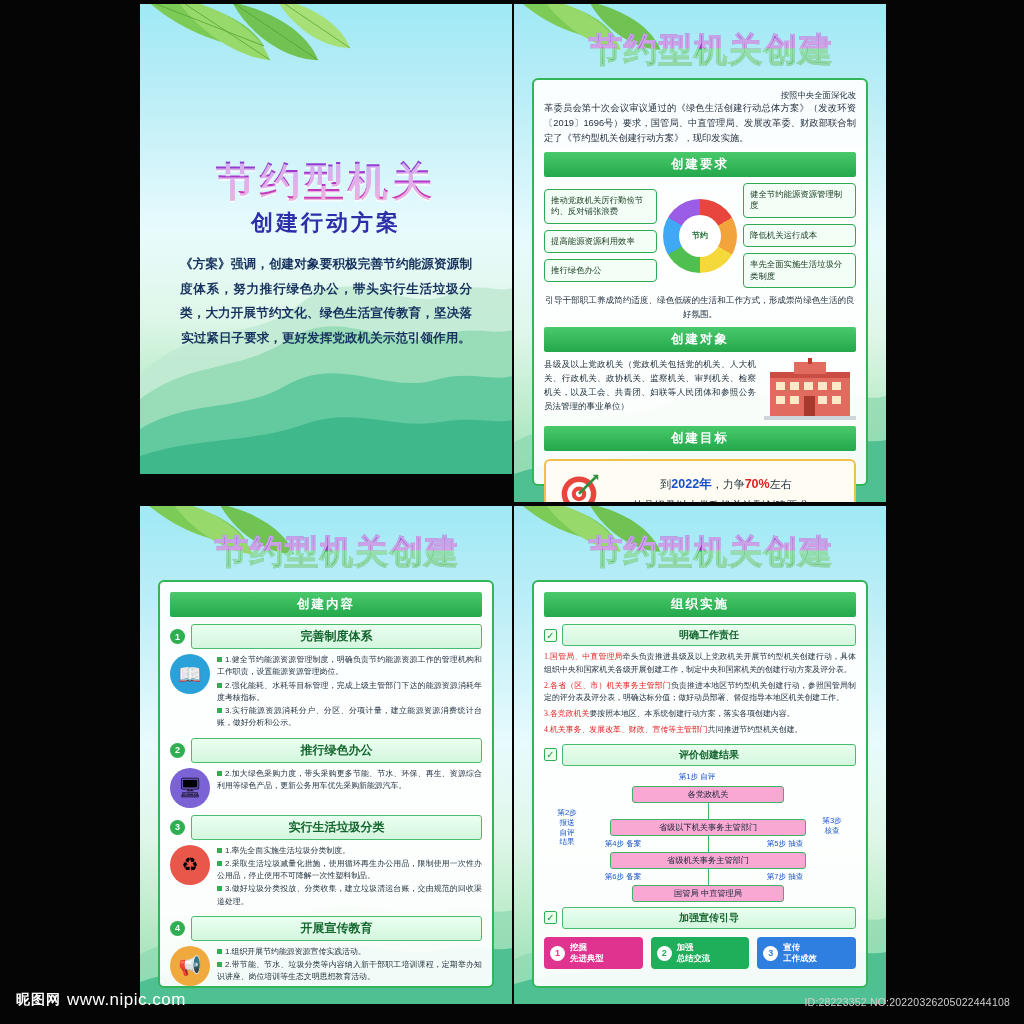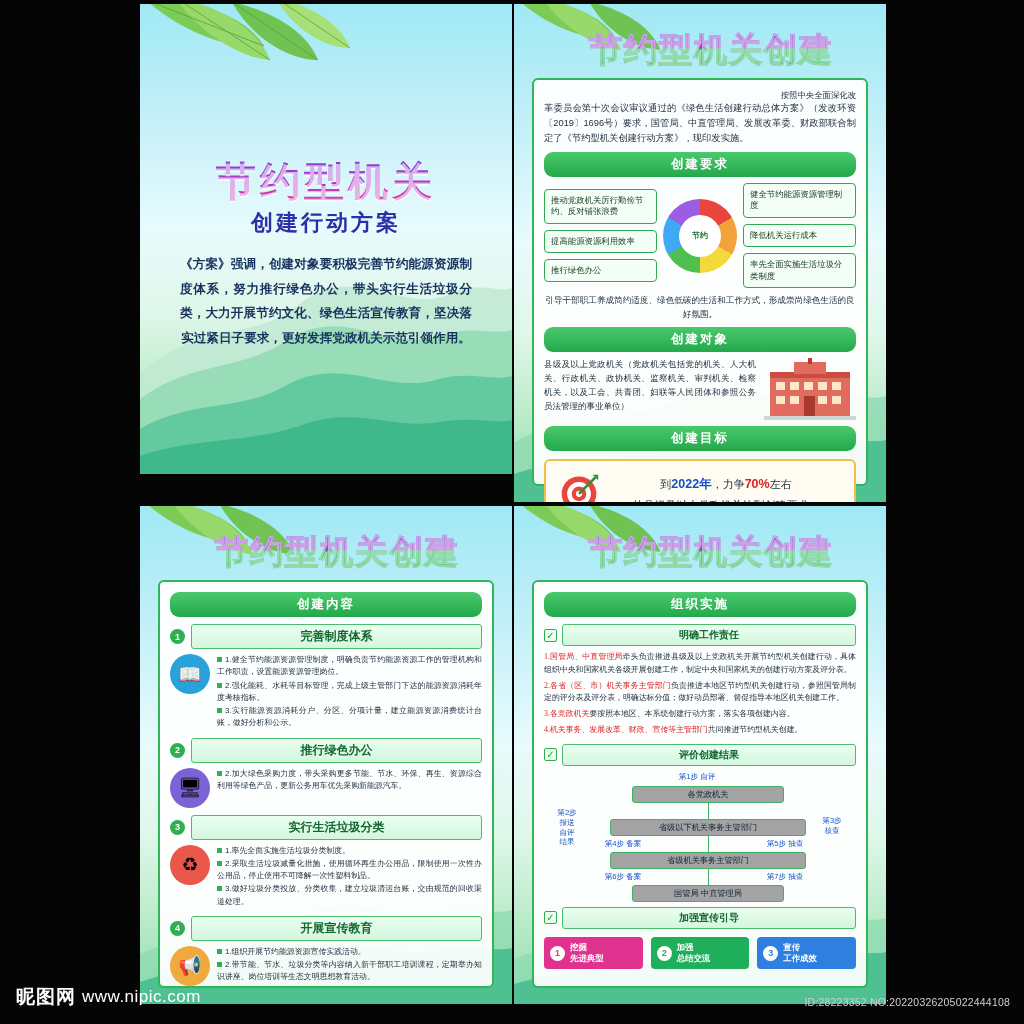--- a/index.html
+++ b/index.html
@@ -57,21 +57,21 @@
   }
   .card {
     position:absolute; left: 18px; right: 18px; top: 74px; bottom: 16px;
     background: rgba(255,255,255,.93);
     border: 2px solid #31b558; border-radius: 6px;
     padding: 10px 10px;
   }
   .sec-bar {
     background: linear-gradient(180deg,#49c96b,#24a84c);
     color:#fff; text-align:center; font-size: 12.5px; font-weight:bold;
-    border-radius: 9px; padding: 4px 0; letter-spacing: 2px;
+    border-radius: 2px; padding: 4px 0; letter-spacing: 2px;
     margin: 6px 0 6px;
   }
   .para { font-size: 9.3px; line-height: 1.62; color:#1d2b3a; text-align: justify; }
   .red { color:#e02020;font-family:Liberation Serif, serif; }
 
   
   .pill {
     border:1px solid #2faa52; border-radius: 4px; background:#f3fff6;
     font-size: 8.4px; color:#16381f; padding: 5px 6px; line-height:1.35;
   }
@@ -112,34 +112,34 @@
   
   .chk-row { display:flex; align-items:center; gap:5px; margin-top:7px; }
   .chk { width:13px;height:13px;border:1px solid #2fae52;background:#eafff0;border-radius:2px;
     color:#1f9e45;font-size:10px;display:flex;align-items:center;justify-content:center;flex:0 0 auto;}
   .chk-title { flex:1; background: linear-gradient(180deg,#eafff0,#d3f6de); border:1px solid #49bd6b;
     border-radius:3px; text-align:center; font-size:10px; font-weight:bold; color:#14662f; padding:3px 0;}
   .resp { font-size:7.9px; line-height:1.62; color:#23313f; text-align:justify; margin-top:5px; }
   .resp p { margin-bottom: 3px; }
 
   .flow { position:relative; height: 128px; margin-top:6px; }
-  .fbox { position:absolute; background:#a3a3a3; border:1px solid #3fb264; border-radius:3px;
+  .fbox { position:absolute; background:#f9a8d4; border:1px solid #3fb264; border-radius:3px;
     font-size:8.2px; color:#123; display:flex; align-items:center; justify-content:center; text-align:center; }
   .flabel { position:absolute; font-size:7.6px; color:#1b54c8; text-align:center; line-height:1.3; }
   .fline { position:absolute; background:#3fb264; }
 
   .bot3 { display:flex; gap:8px; margin-top:8px; }
   .bot-item { flex:1; border-radius:4px; display:flex; align-items:center; gap:5px; padding:5px 6px; }
   .bot-n { width:15px;height:15px;border-radius:50%;color:#fff;font-size:9px;font-weight:bold;
     display:flex;align-items:center;justify-content:center;flex:0 0 auto;}
   .bot-t { font-size:8.4px; line-height:1.35; color:#fff; font-weight:bold; }
 
   
   .wm-logo { position:absolute; left: 16px; bottom: 14px; display:flex; align-items:center; gap:6px; }
-  .wm-cn { color:#fff; font-size: 19px; font-weight:bold; letter-spacing:1px; }
+  .wm-cn { color:#fff; font-size: 14px; font-weight:bold; letter-spacing:1px; }
   .wm-url { color:#fff; font-size: 17px; letter-spacing:.5px; }
   .wm-id { position:absolute; right: 14px; bottom: 16px; color:#cfcfcf; font-size: 10.5px; letter-spacing:.2px; }
 </style>
 </head>
 <body>
 
 <div class="stage">
 
   <div class="panel" id="panel-tl">
     <div class="mtn">

